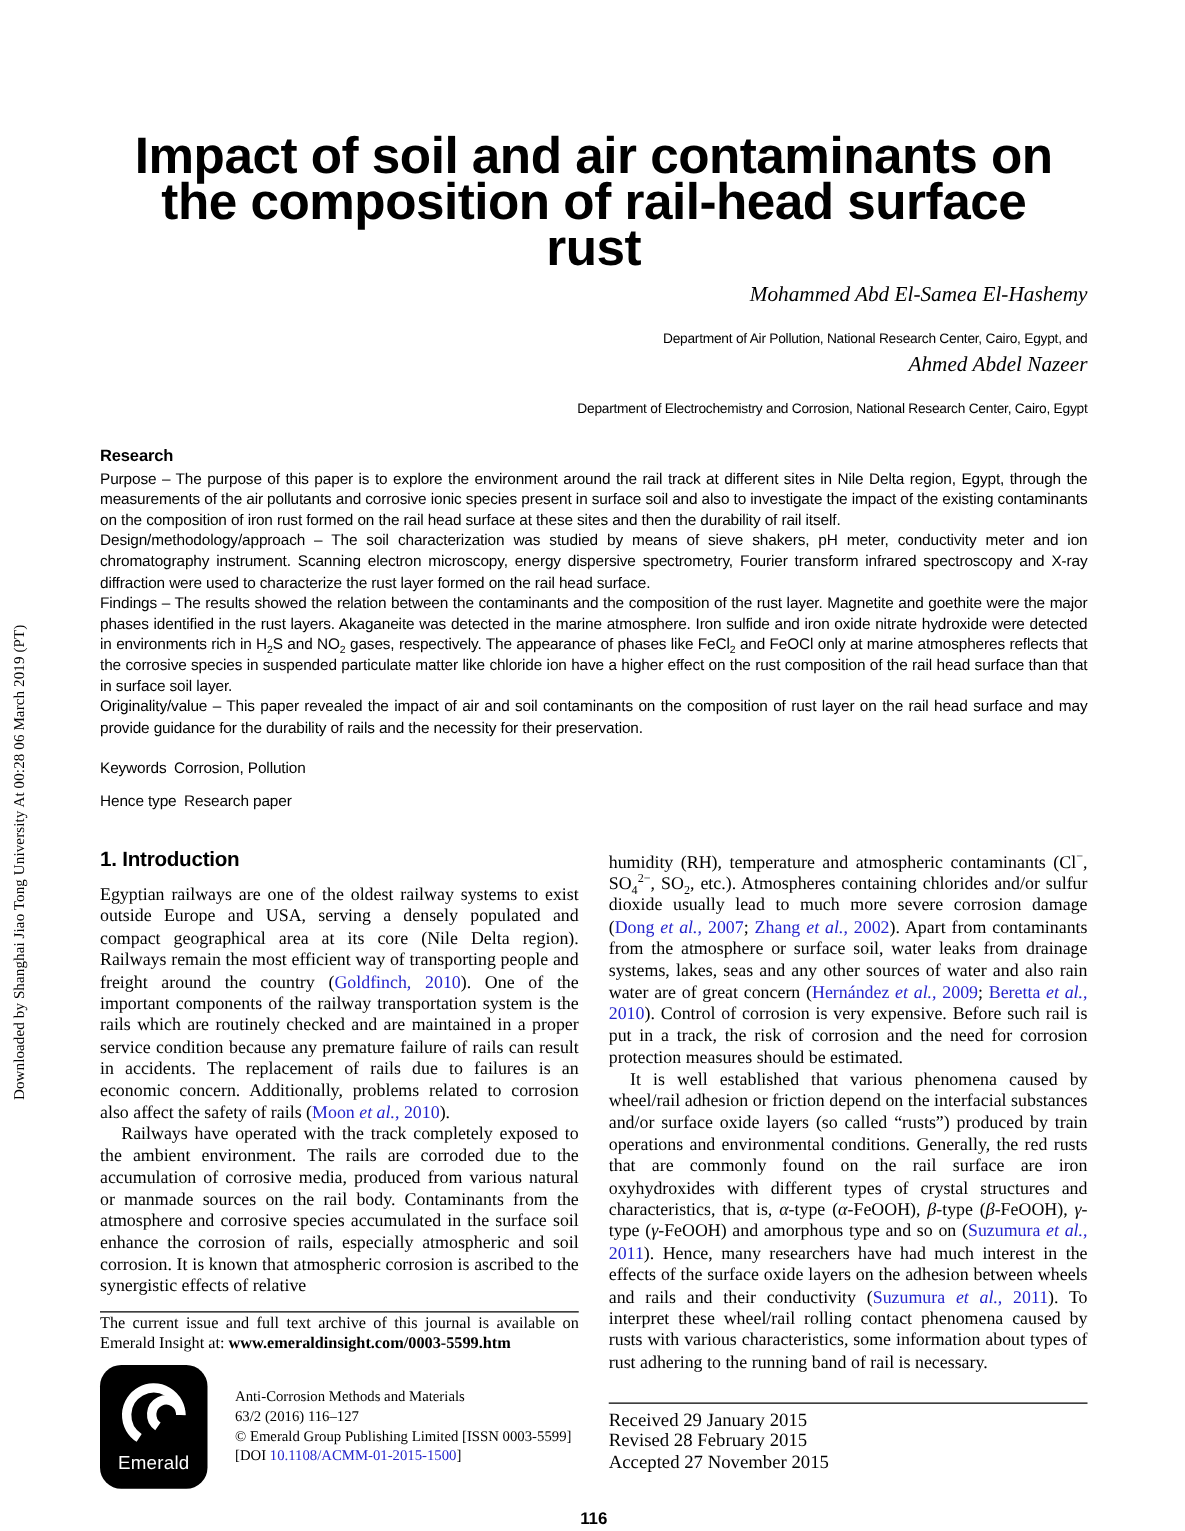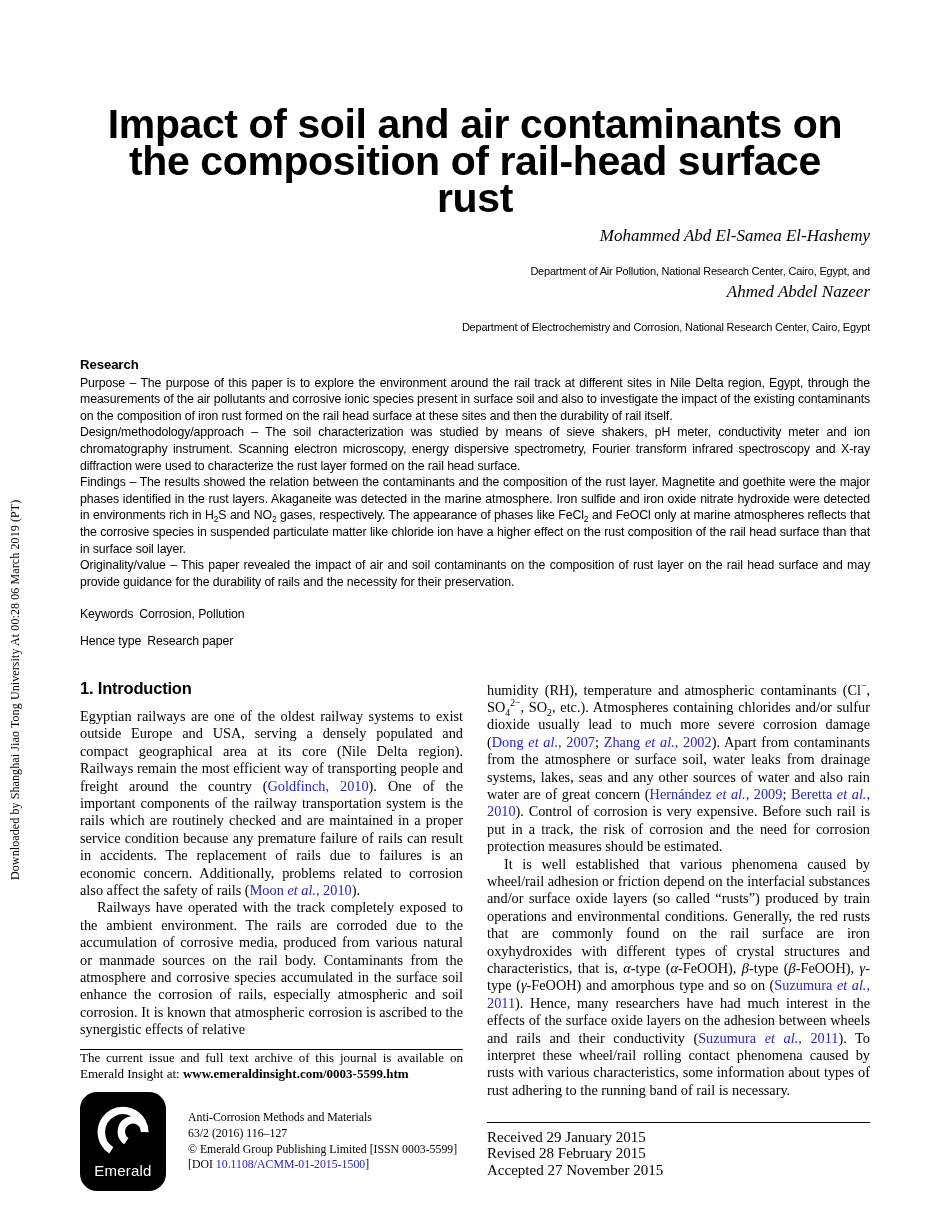--- a/index.html
+++ b/index.html
@@ -161,14 +161,15 @@
       <hr class="rule rule-right">
       <div class="dates">
         <div>Received 29 January 2015</div>
         <div>Revised 28 February 2015</div>
         <div>Accepted 27 November 2015</div>
       </div>
     </div>
 
   </div>
 
+  <div class="pageno">116</div>
 
 </div>
 
 </body></html>

